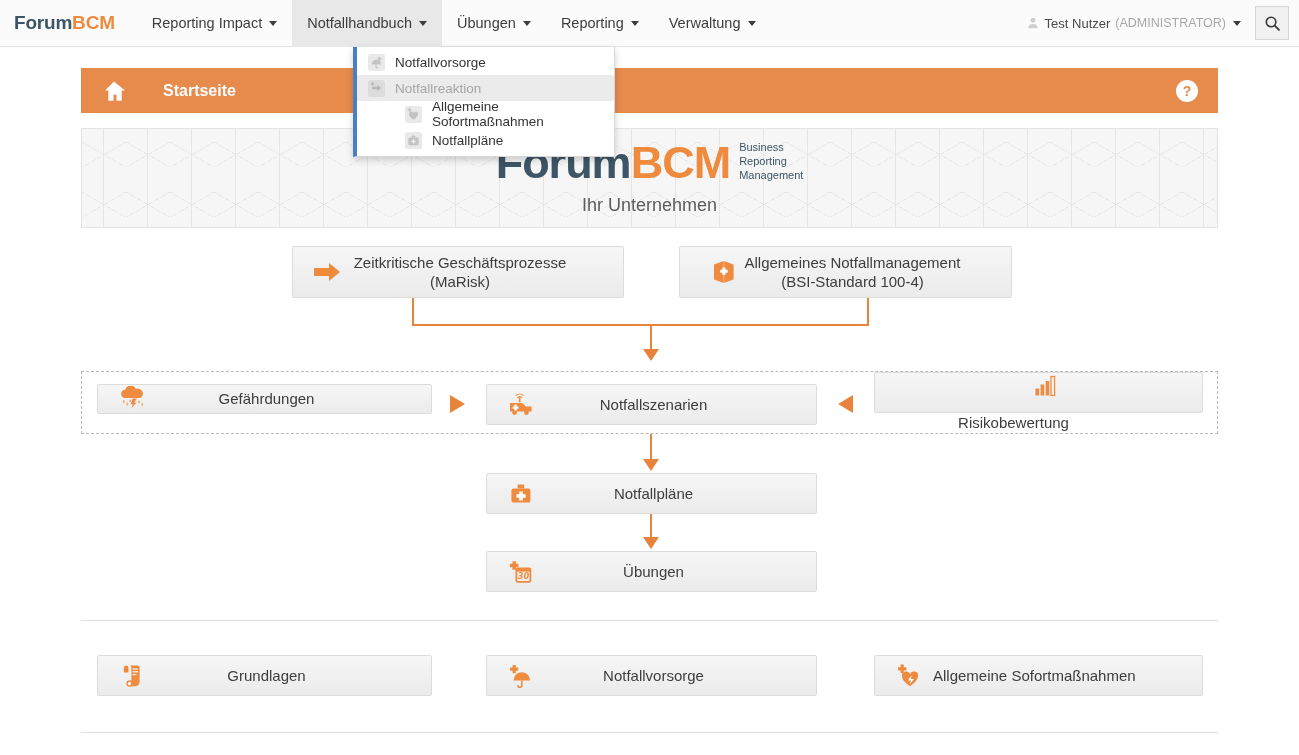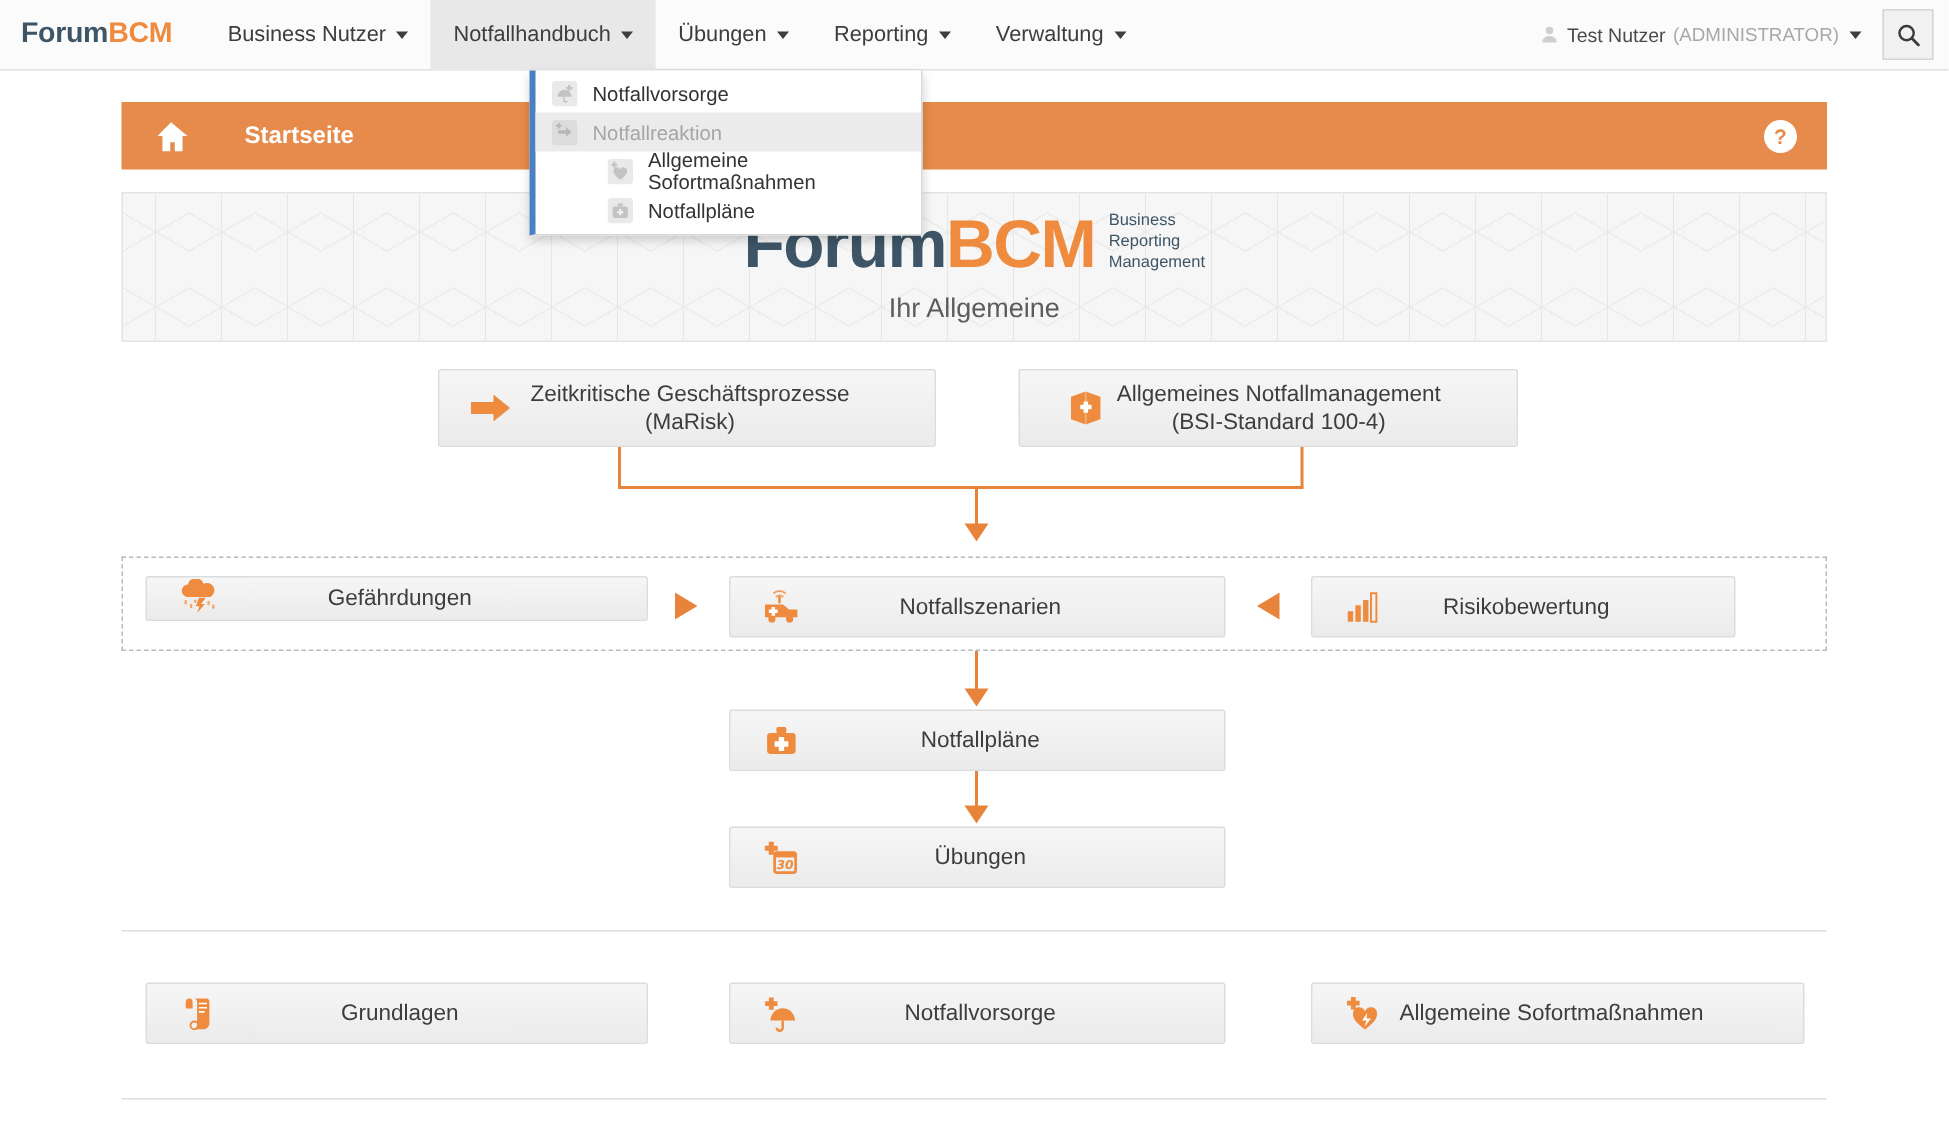--- a/index.html
+++ b/index.html
@@ -205,21 +205,21 @@
 </head>
 <body>
 
 <div class="navbar">
   <div class="brand">
     <span class="b1">Forum</span><span class="b2">BCM</span>
   </div>
 
   <div class="nav-items">
     <div class="nav-item">
-      <span>Business Nutzer</span>
+      <span>Reporting Impact</span>
       <span class="caret"></span>
     </div>
     <div class="nav-item open">
       <span>Notfallhandbuch</span>
       <span class="caret"></span>
     </div>
     <div class="nav-item">
       <span>Übungen</span>
       <span class="caret"></span>
     </div>
@@ -313,21 +313,21 @@
   <div class="banner-logo-row">
     <div class="banner-logo">
       <span class="l1">Forum</span><span class="l2">BCM</span>
     </div>
     <div class="banner-tag">
       <div>Business</div>
       <div>Reporting</div>
       <div>Management</div>
     </div>
   </div>
-  <div class="banner-sub">Ihr Allgemeine</div>
+  <div class="banner-sub">Ihr Unternehmen</div>
 </div>
 
 <div class="fbox" style="left:292px; top:246px; width:332px; height:52px;">
   <span class="fico">
     <svg width="30" height="22" viewBox="0 0 30 22">
         <path d="M2 7h15V2l11 9-11 9v-5H2z" fill="#ee8b3e"></path>
       </svg>
   </span>
   <span class="flabel">
     <span>Zeitkritische Geschäftsprozesse</span><br>
@@ -386,21 +386,21 @@
       <rect x="12.8" y="4.8" width="1.7" height="5.4" fill="#ee8b3e"></rect>
       <path d="M9.6 3.6a6.2 6.2 0 0 1 8.2 0" fill="none" stroke="#f0a168" stroke-width="1.3"></path>
       <path d="M11.2 6a3.6 3.6 0 0 1 5 0" fill="none" stroke="#f0a168" stroke-width="1.3"></path>
     </svg>
   </span>
   <span class="flabel">Notfallszenarien</span>
 </div>
 
 <div class="arrow-left" style="left:838px; top:395px;"></div>
 
-<div class="fbox" style="left:874px; top:384px; width:283px; height:41px;">
+<div class="fbox" style="left:874px; top:372px; width:329px; height:41px;flex-direction:column;">
   <span class="fico">
     <svg width="28" height="26" viewBox="0 0 28 26">
       <rect x="3.5" y="15.5" width="3.6" height="7" fill="#ee8b3e"></rect>
       <rect x="8.6" y="11.5" width="3.6" height="11" fill="#ee8b3e"></rect>
       <rect x="13.7" y="8" width="3.6" height="14.5" fill="#ee8b3e"></rect>
       <rect x="19" y="3.5" width="3.6" height="19" fill="none" stroke="#ee8b3e" stroke-width="1.3"></rect>
     </svg>
   </span>
   <span class="flabel">Risikobewertung</span>
 </div>

